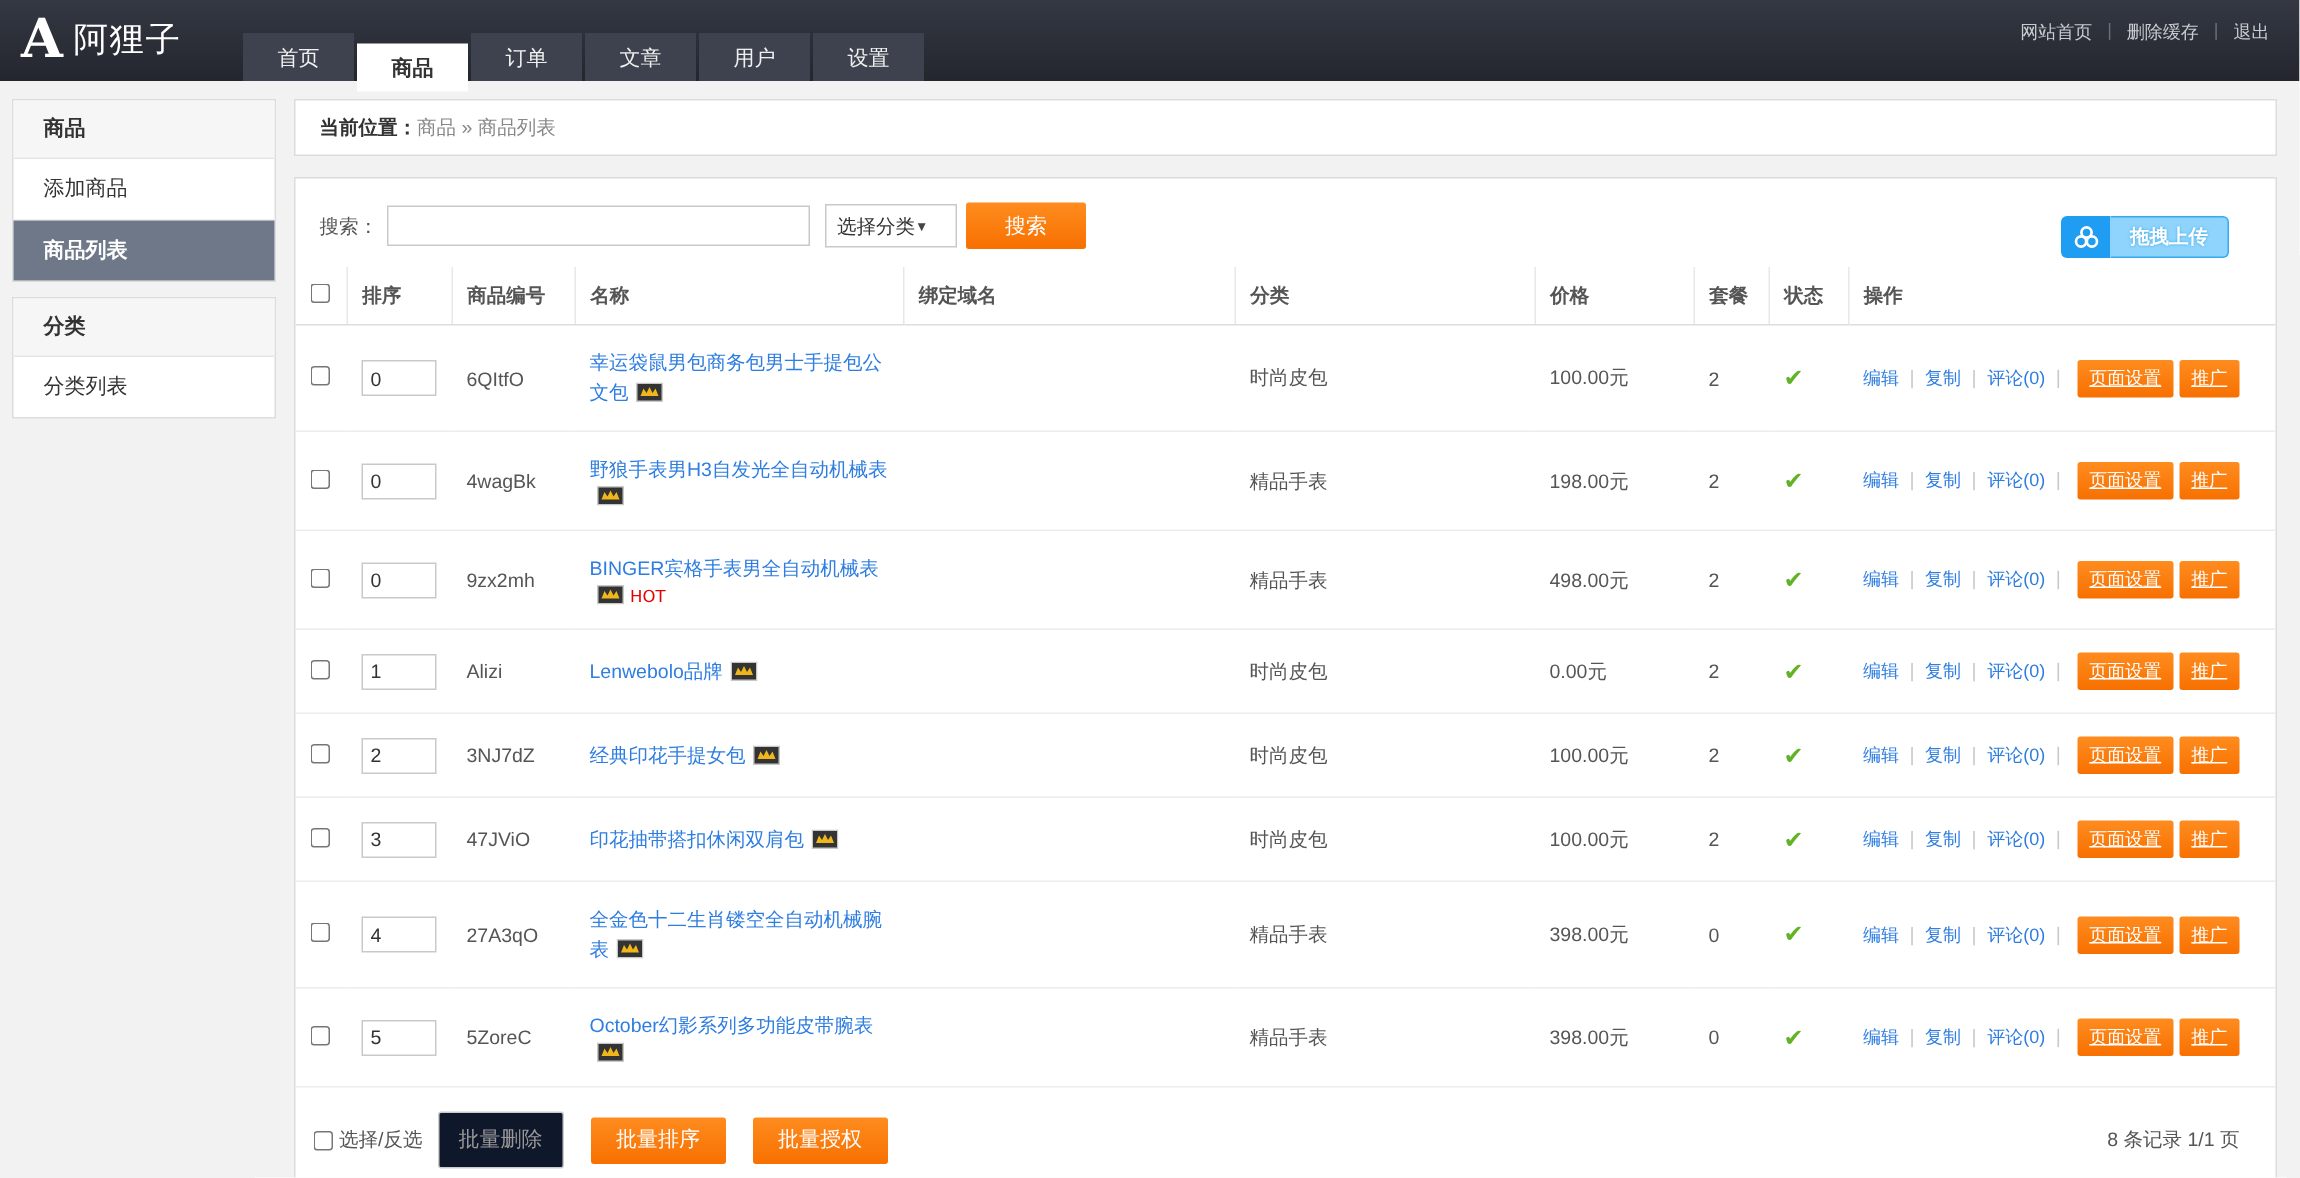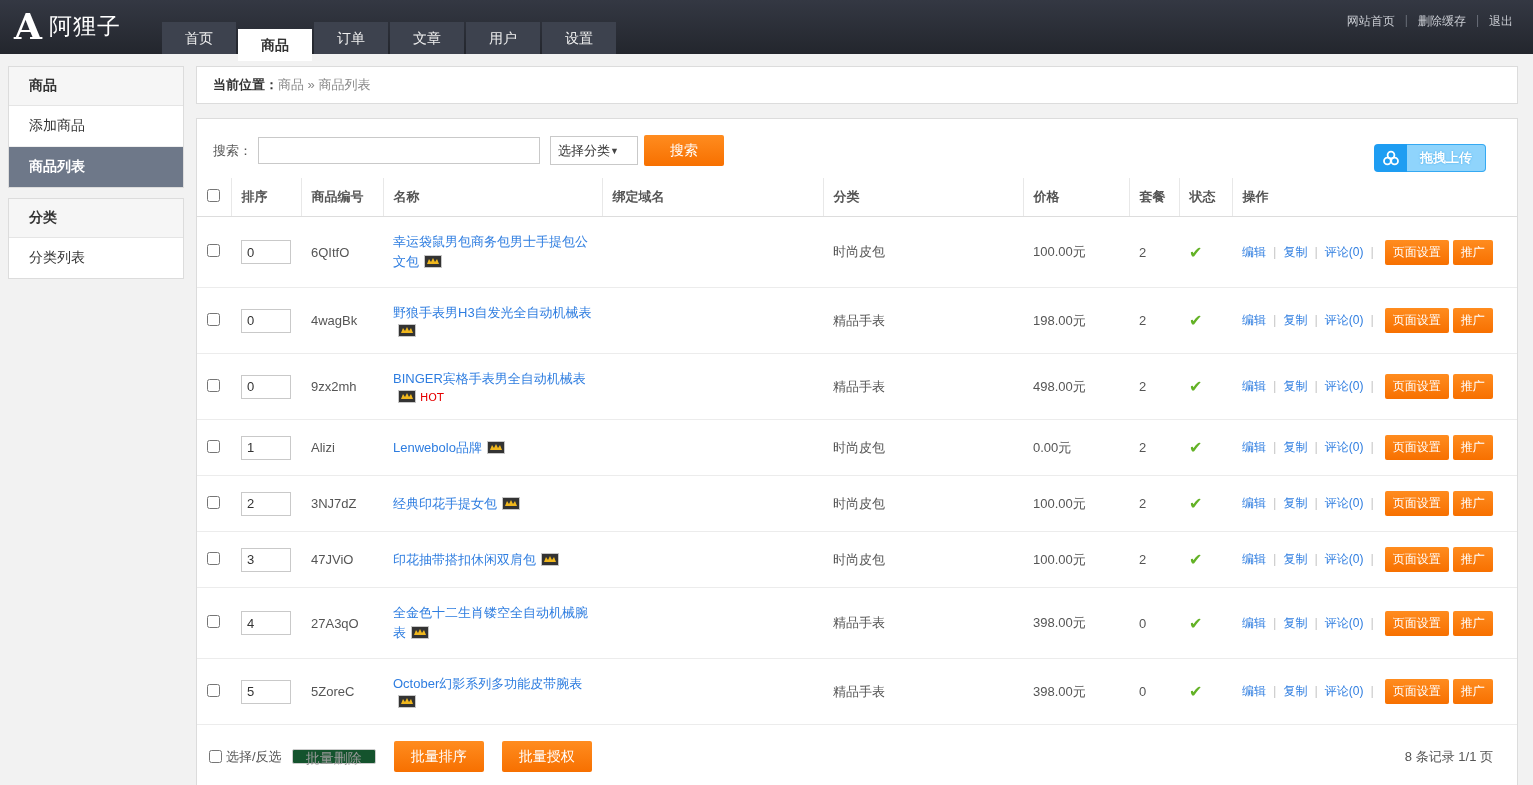--- a/index.html
+++ b/index.html
@@ -56,25 +56,25 @@
   .col-name { width:219px; } .col-domain { width:221px; } .col-cat { width:200px; }
   .col-price { width:106px; } .col-pkg { width:50px; } .col-status { width:53px; }
   .sort-input { width:50px; height:24px; border:1px solid #c9c9c9; padding:0 5px; font-size:13px; color:#333; }
   .name-link { color:#2e7de0; text-decoration:none; cursor:pointer; line-height:20px; }
   .thumb { display:inline-block; vertical-align:-2px; margin-left:5px; line-height:0; }
   .hot { color:#e60000; font-weight:normal; font-size:11px; margin-left:4px; font-family:"DejaVu Sans",sans-serif; }
   .check { color:#63b226; font-size:16px; font-weight:bold; }
   .ops a { color:#2e7de0; text-decoration:none; font-size:12px; cursor:pointer; }
   .ops .sep { color:#c9c9c9; margin:0 7px; }
   .btn-mini { background:linear-gradient(#ff8c1f,#f77000); color:#fff; border:none; font-size:12px;
-              padding:4px 8px; border-radius:2px; margin-left:4px; cursor:pointer; }
+              padding:4px 8px; border-radius:2px; margin-left:4px; cursor:pointer;text-decoration:underline; }
   
   .batch-row { display:flex; align-items:center; padding:16px 24px 0 12px; font-size:13px; color:#555; }
   .batch-row label { margin-left:4px; cursor:pointer; }
-  .btn-del { height:15px; padding:0 13px; background:#14532d; border:1px solid #ccc; color:#999;
+  .btn-del { height:38px; padding:0 13px; background:#0f172a; border:1px solid #ccc; color:#999;
              font-size:14px; margin-left:10px; border-radius:2px; cursor:pointer; }
   .btn-batch { height:31px; padding:0 17px; background:linear-gradient(#ff8c1f,#f77000); color:#fff;
                border:none; font-size:14px; margin-left:18px; border-radius:2px; cursor:pointer; }
   .record-info { margin-left:auto; font-size:13px; color:#555;text-align:right; }
 </style>
 </head>
 <body>
 
 <div class="topbar">
   <div class="logo">

